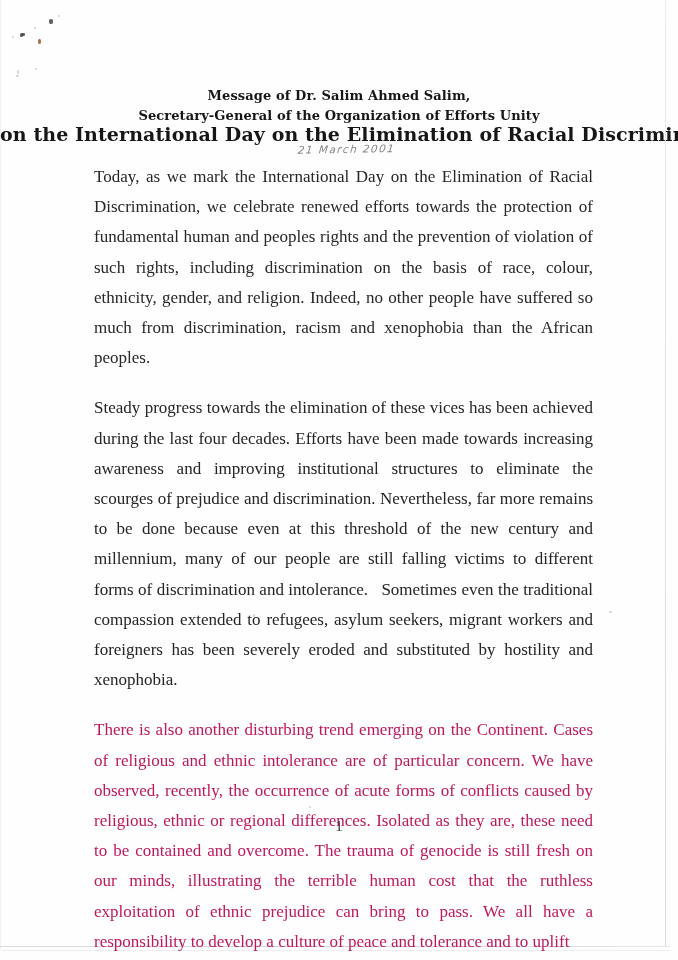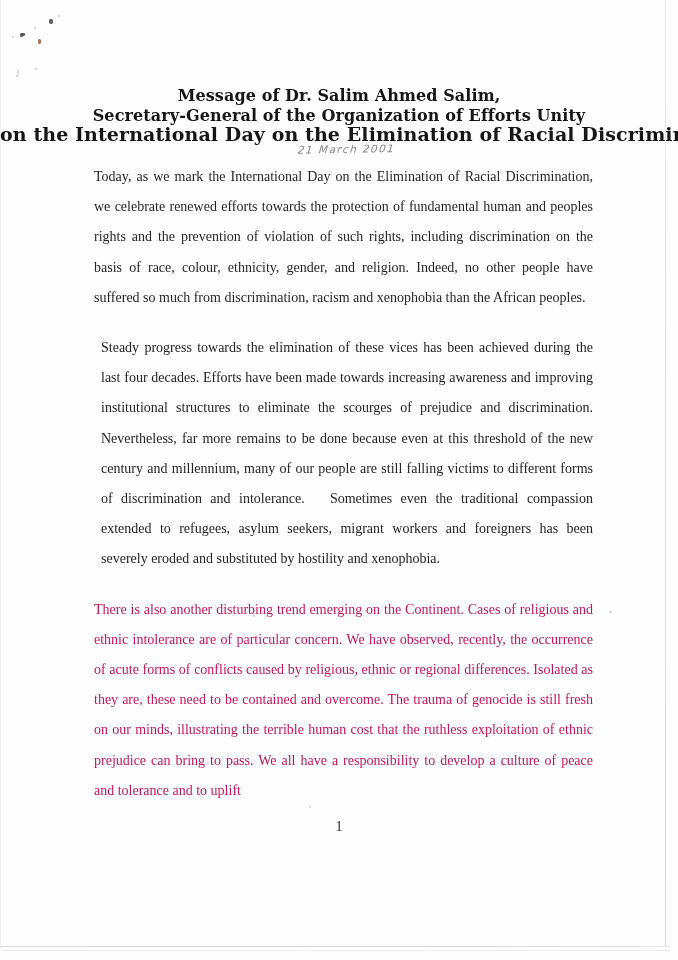--- a/index.html
+++ b/index.html
@@ -82,21 +82,21 @@
   .title-block {
     position: absolute;
     left: 0;
     top: 86px;
     width: 678px;
     text-align: center;
   }
   .title-line {
     font-family: "DejaVu Serif", serif;
     font-weight: bold;
-    font-size: 16px;
+    font-size: 13px;
     letter-spacing: 0.1px;
     color: #161616;
     line-height: 19.5px;
     white-space: nowrap;
   }
   .title-line.l3 { font-size: 19px; }
 
   
   .handwritten-date {
     position: absolute;
@@ -120,28 +120,28 @@
   
   .body-block {
     position: absolute;
     left: 94px;
     top: 162px;
     width: 499px;
   }
   .para {
     text-align: justify;
     text-justify: inter-word;
-    font-size: 14px;
+    font-size: 17px;
     line-height: 30.2px;
     color: #1f1f1f;
     margin: 0 0 19px 0;
     font-family: "Liberation Serif", serif;
   }
   .para.p1 { margin-bottom: 20px; }
-  .para.p2 { margin-bottom: 20px; margin-left: 7px; }
+  .para.p2 { margin-bottom: 20px; }
   
   .para.p1 { color: #262626; }
   .para.p2 { color: #242424; }
   .para.p3 { color: #be185d; }
 
   
   .page-number {
     position: absolute;
     left: 0;
     top: 818px;

